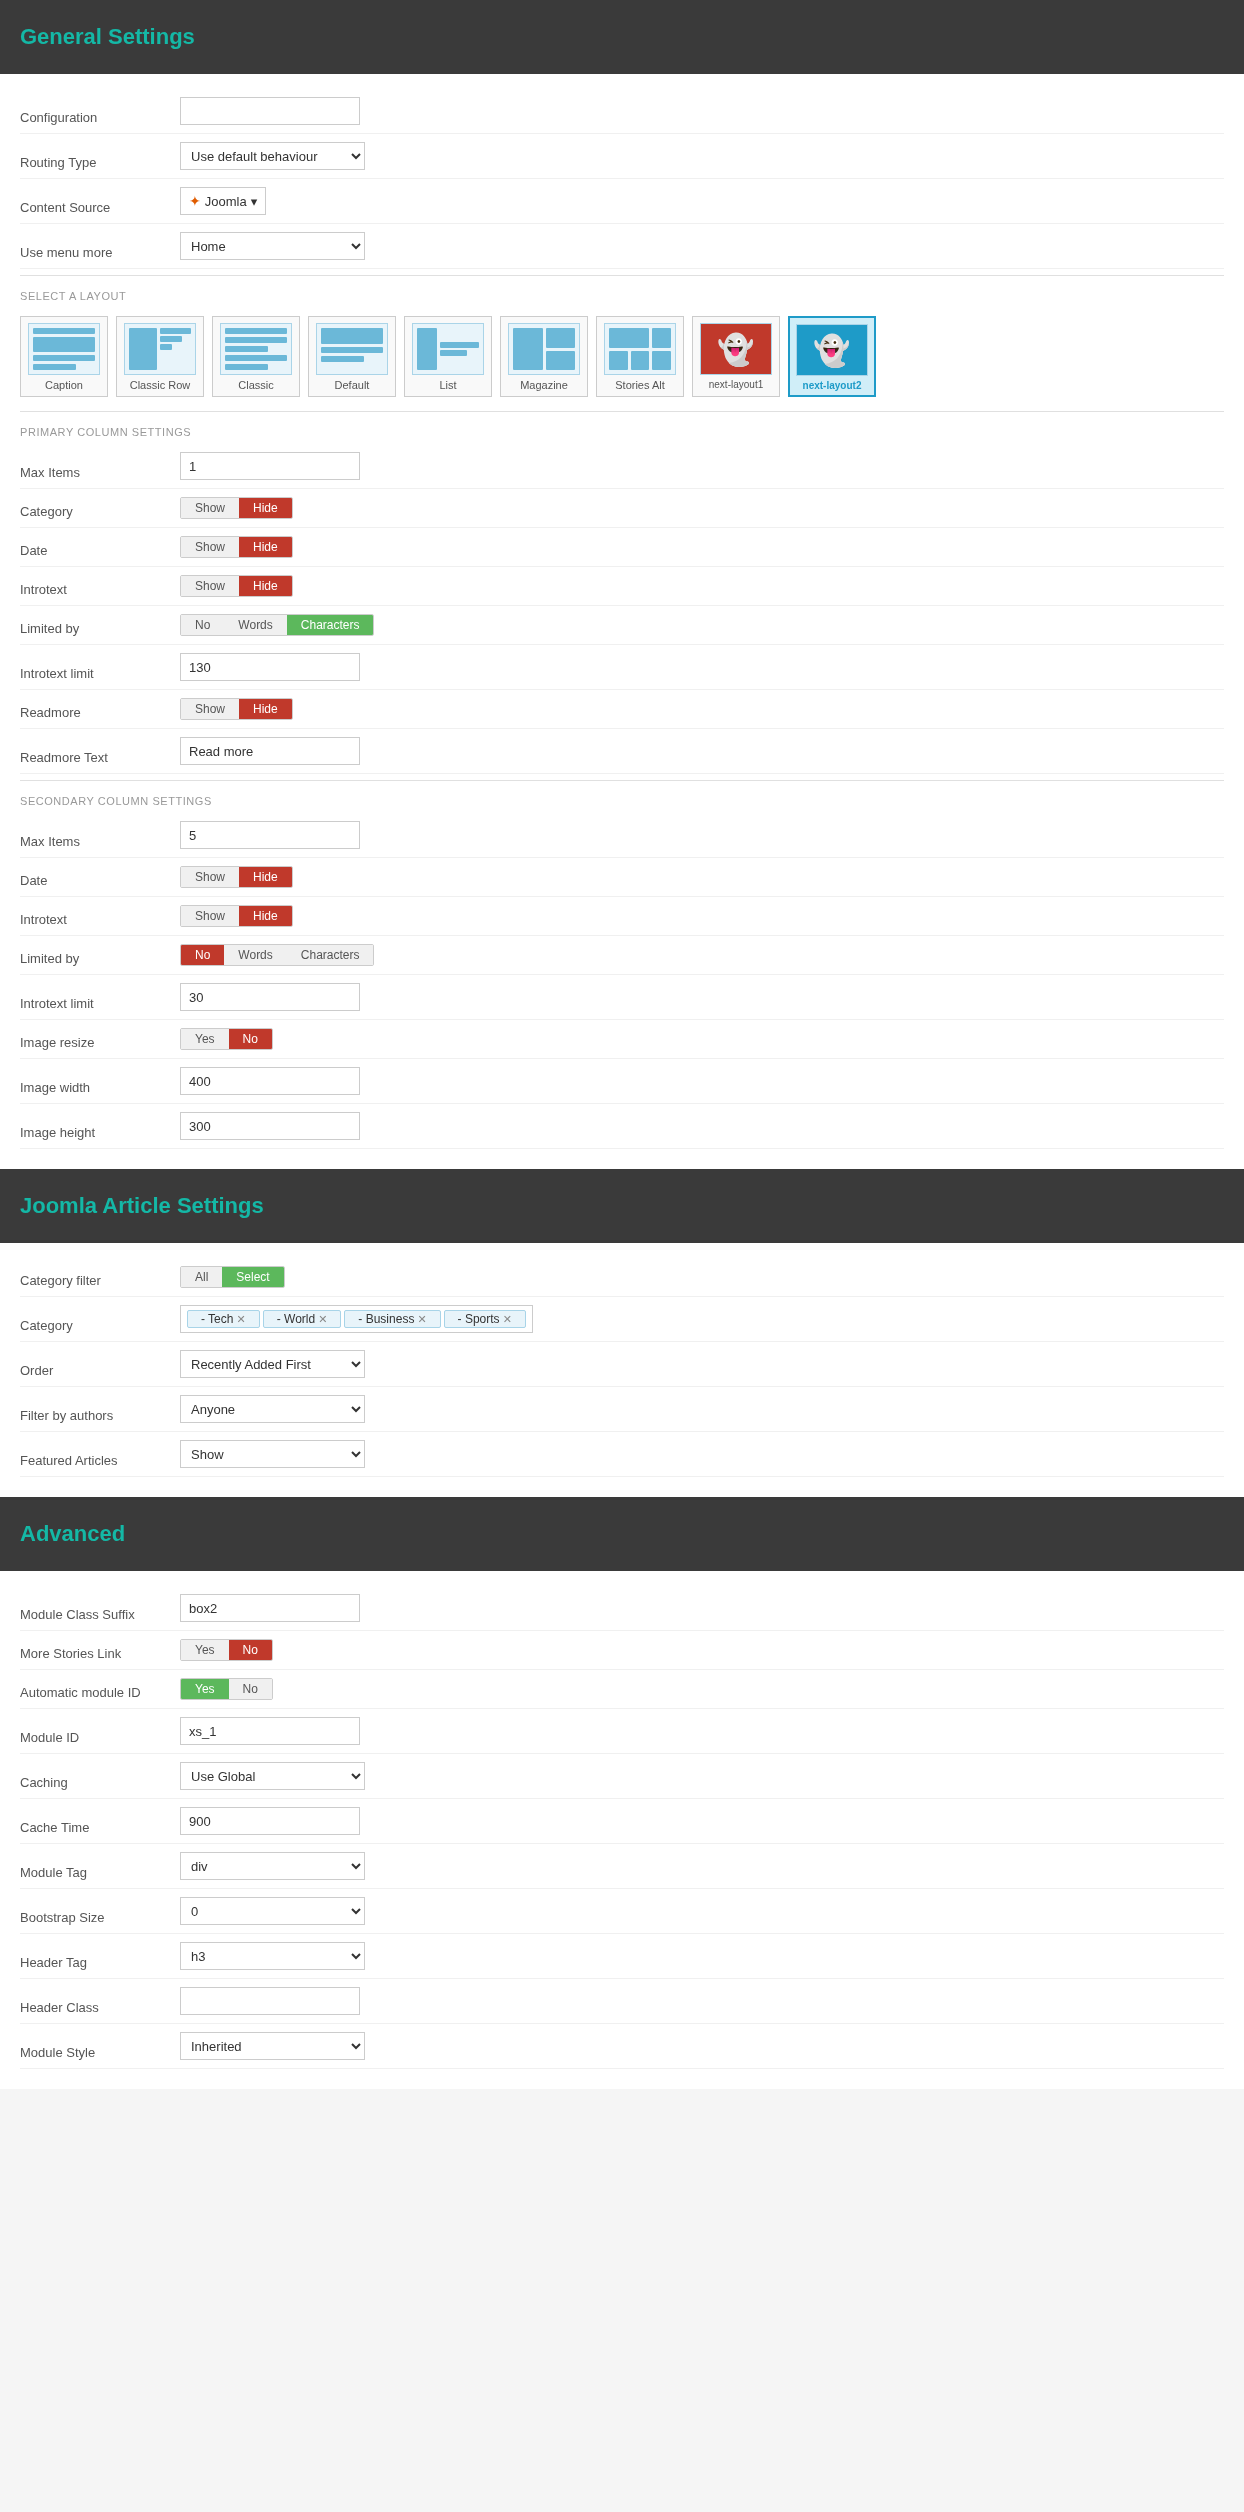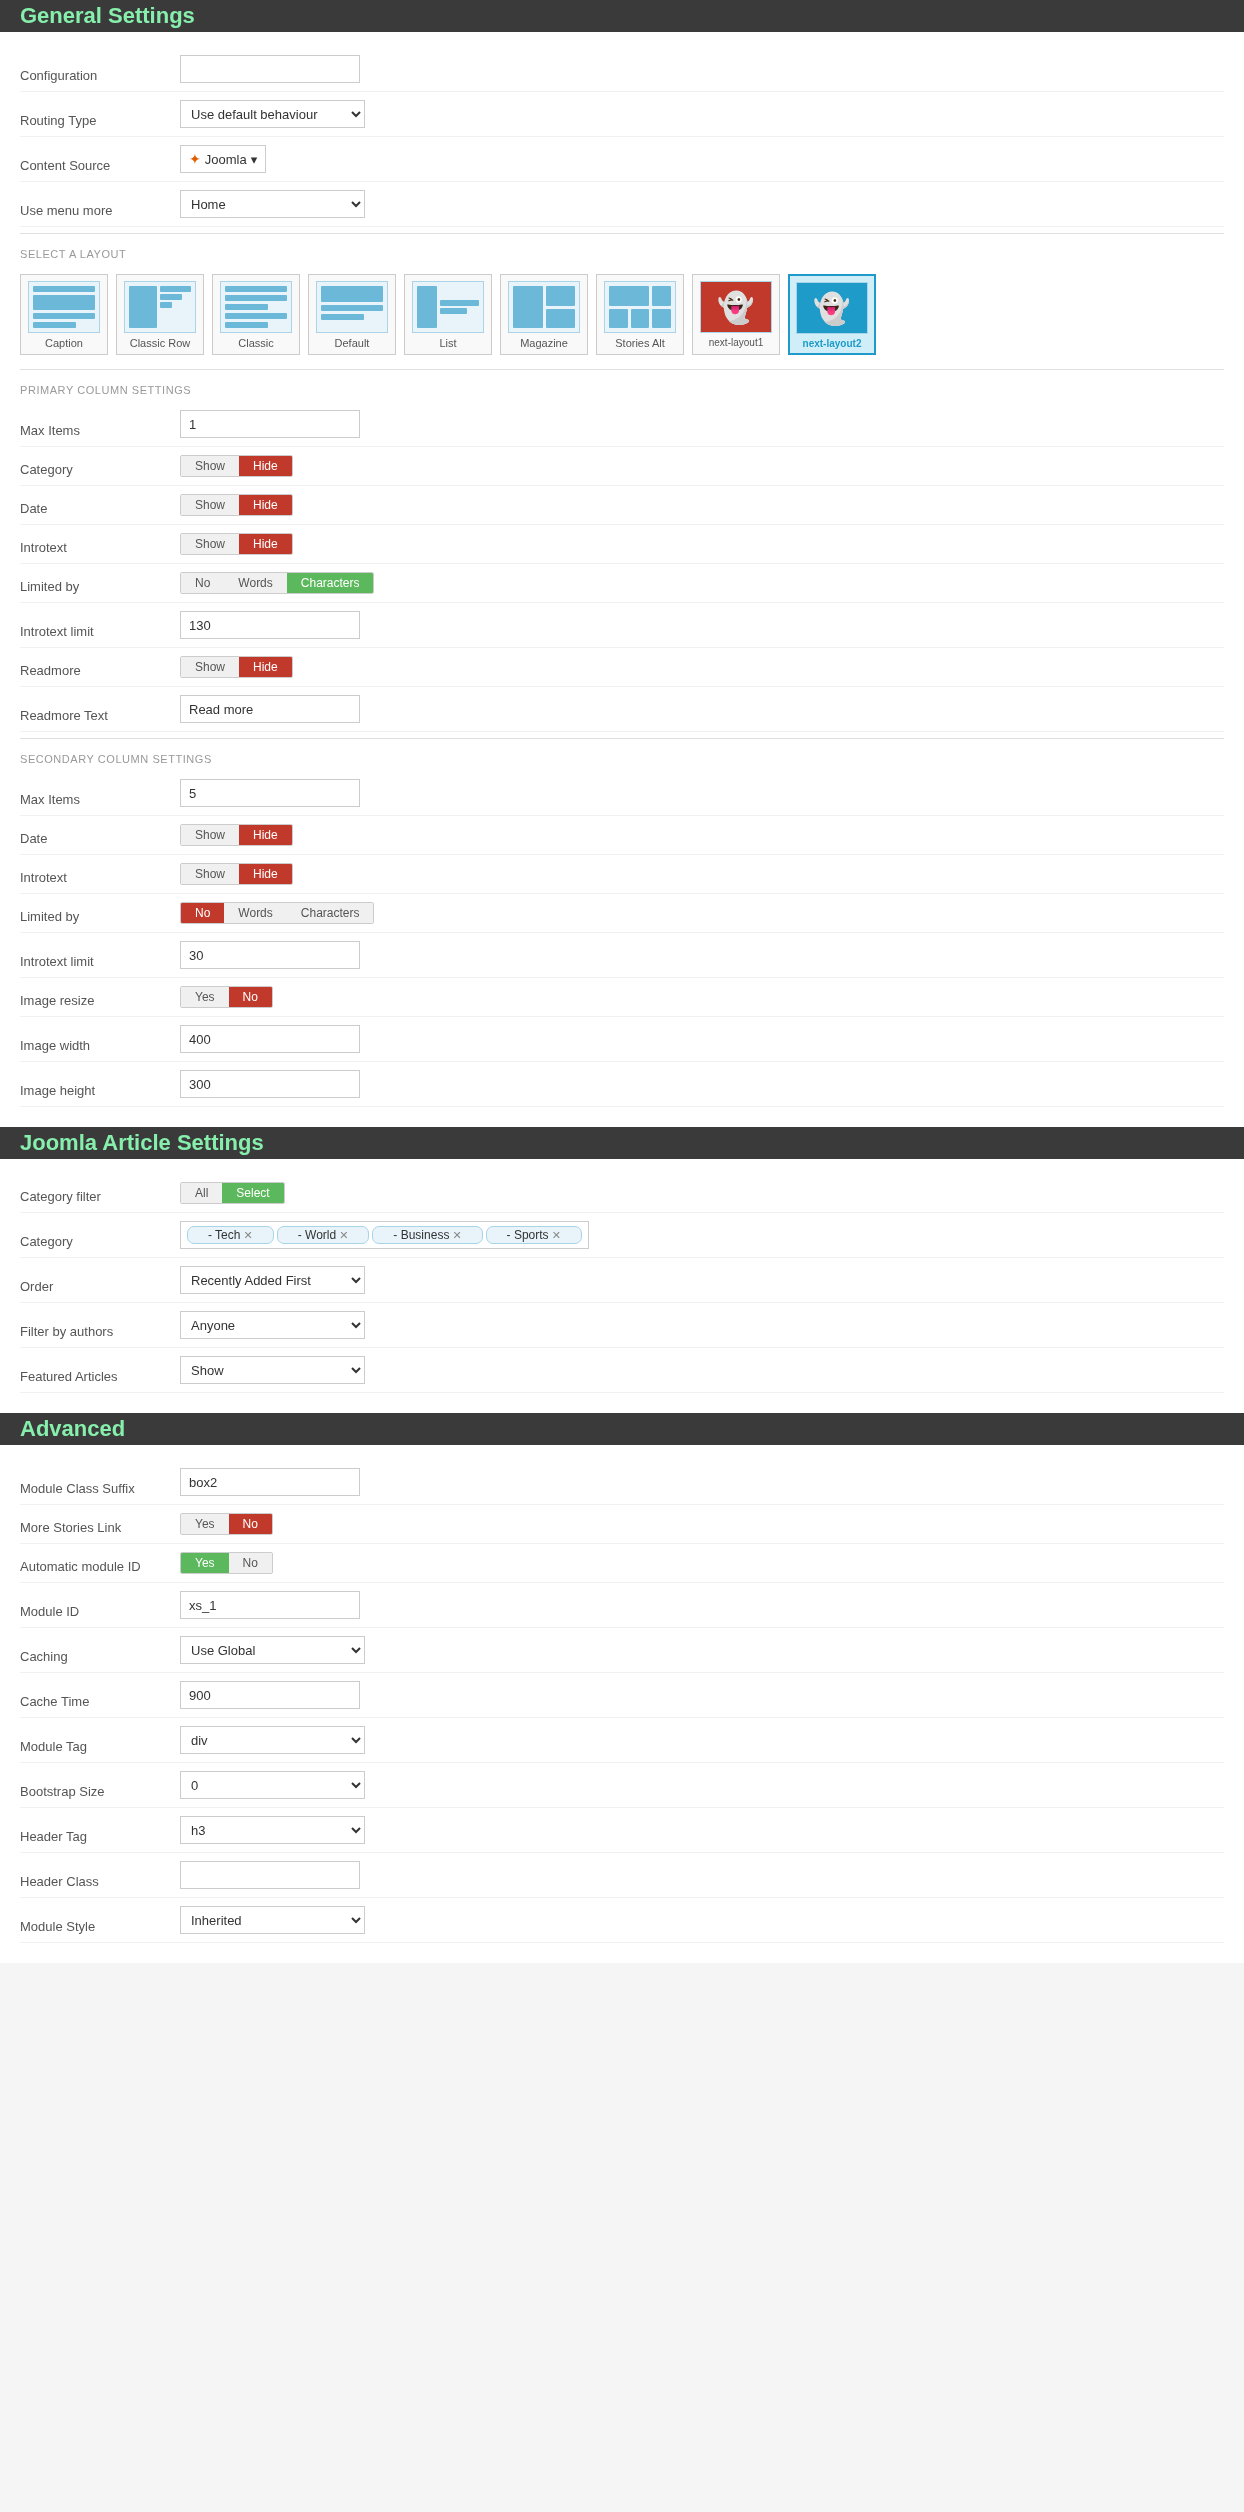--- a/index.html
+++ b/index.html
@@ -1,21 +1,21 @@
 <!DOCTYPE html>
 <html><head>
   <meta charset="utf-8">
   <style>
     * { box-sizing: border-box; margin: 0; padding: 0; }
     body { font-family: Arial, sans-serif; font-size: 13px; background: #f5f5f5; color: #333; }
 
     .section-header {
       background: #3a3a3a;
-      color: #86efac;
-      padding: 3px 20px;
+      color: #14b8a6;
+      padding: 24px 20px;
       font-size: 22px;
       font-weight: bold;
     }
 
     .section-body {
       background: #fff;
       padding: 15px 20px 20px 20px;
     }
 
     .form-row {
@@ -183,22 +183,22 @@
       min-width: 185px;
       display: flex;
       flex-wrap: wrap;
       gap: 3px;
       background: #fff;
     }
 
     .tag {
       background: #e8f4fa;
       border: 1px solid #a8d4e8;
-      border-radius: 7px;
-      padding: 1px 20px;
+      border-radius: 2px;
+      padding: 1px 13px;
       font-size: 12px;
       color: #333;
       display: flex;
       align-items: center;
       gap: 3px;
     }
 
     .tag .tag-x {
       color: #888;
       cursor: pointer;

